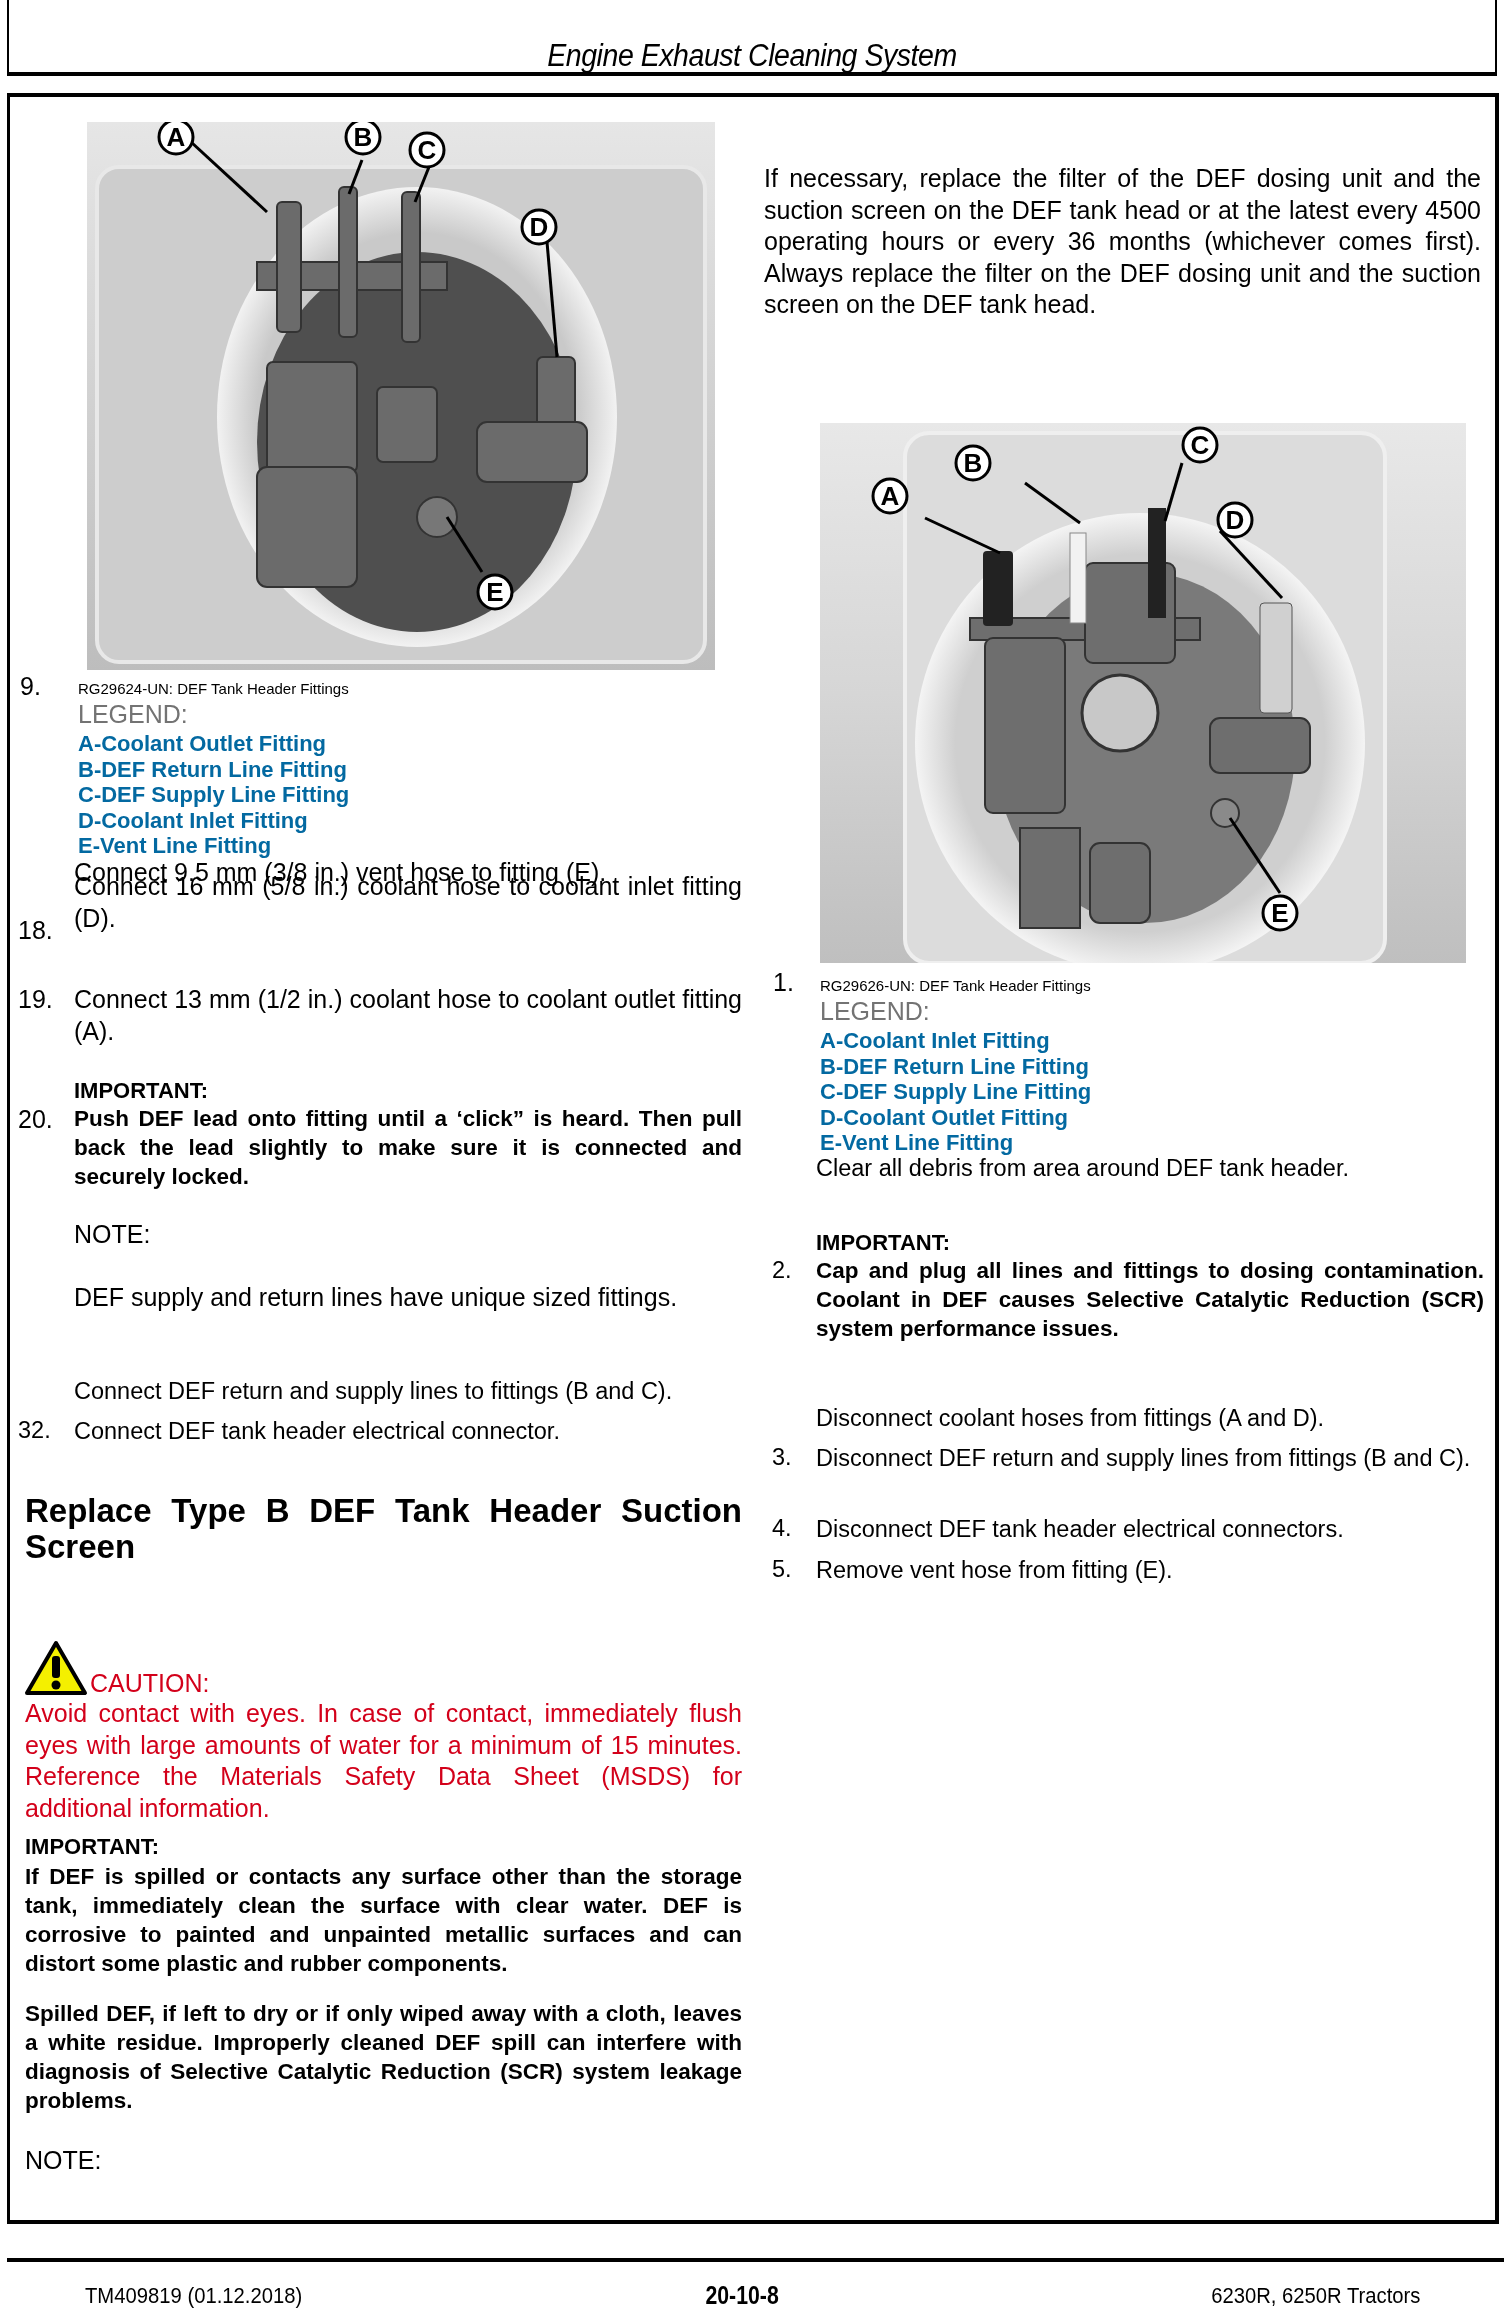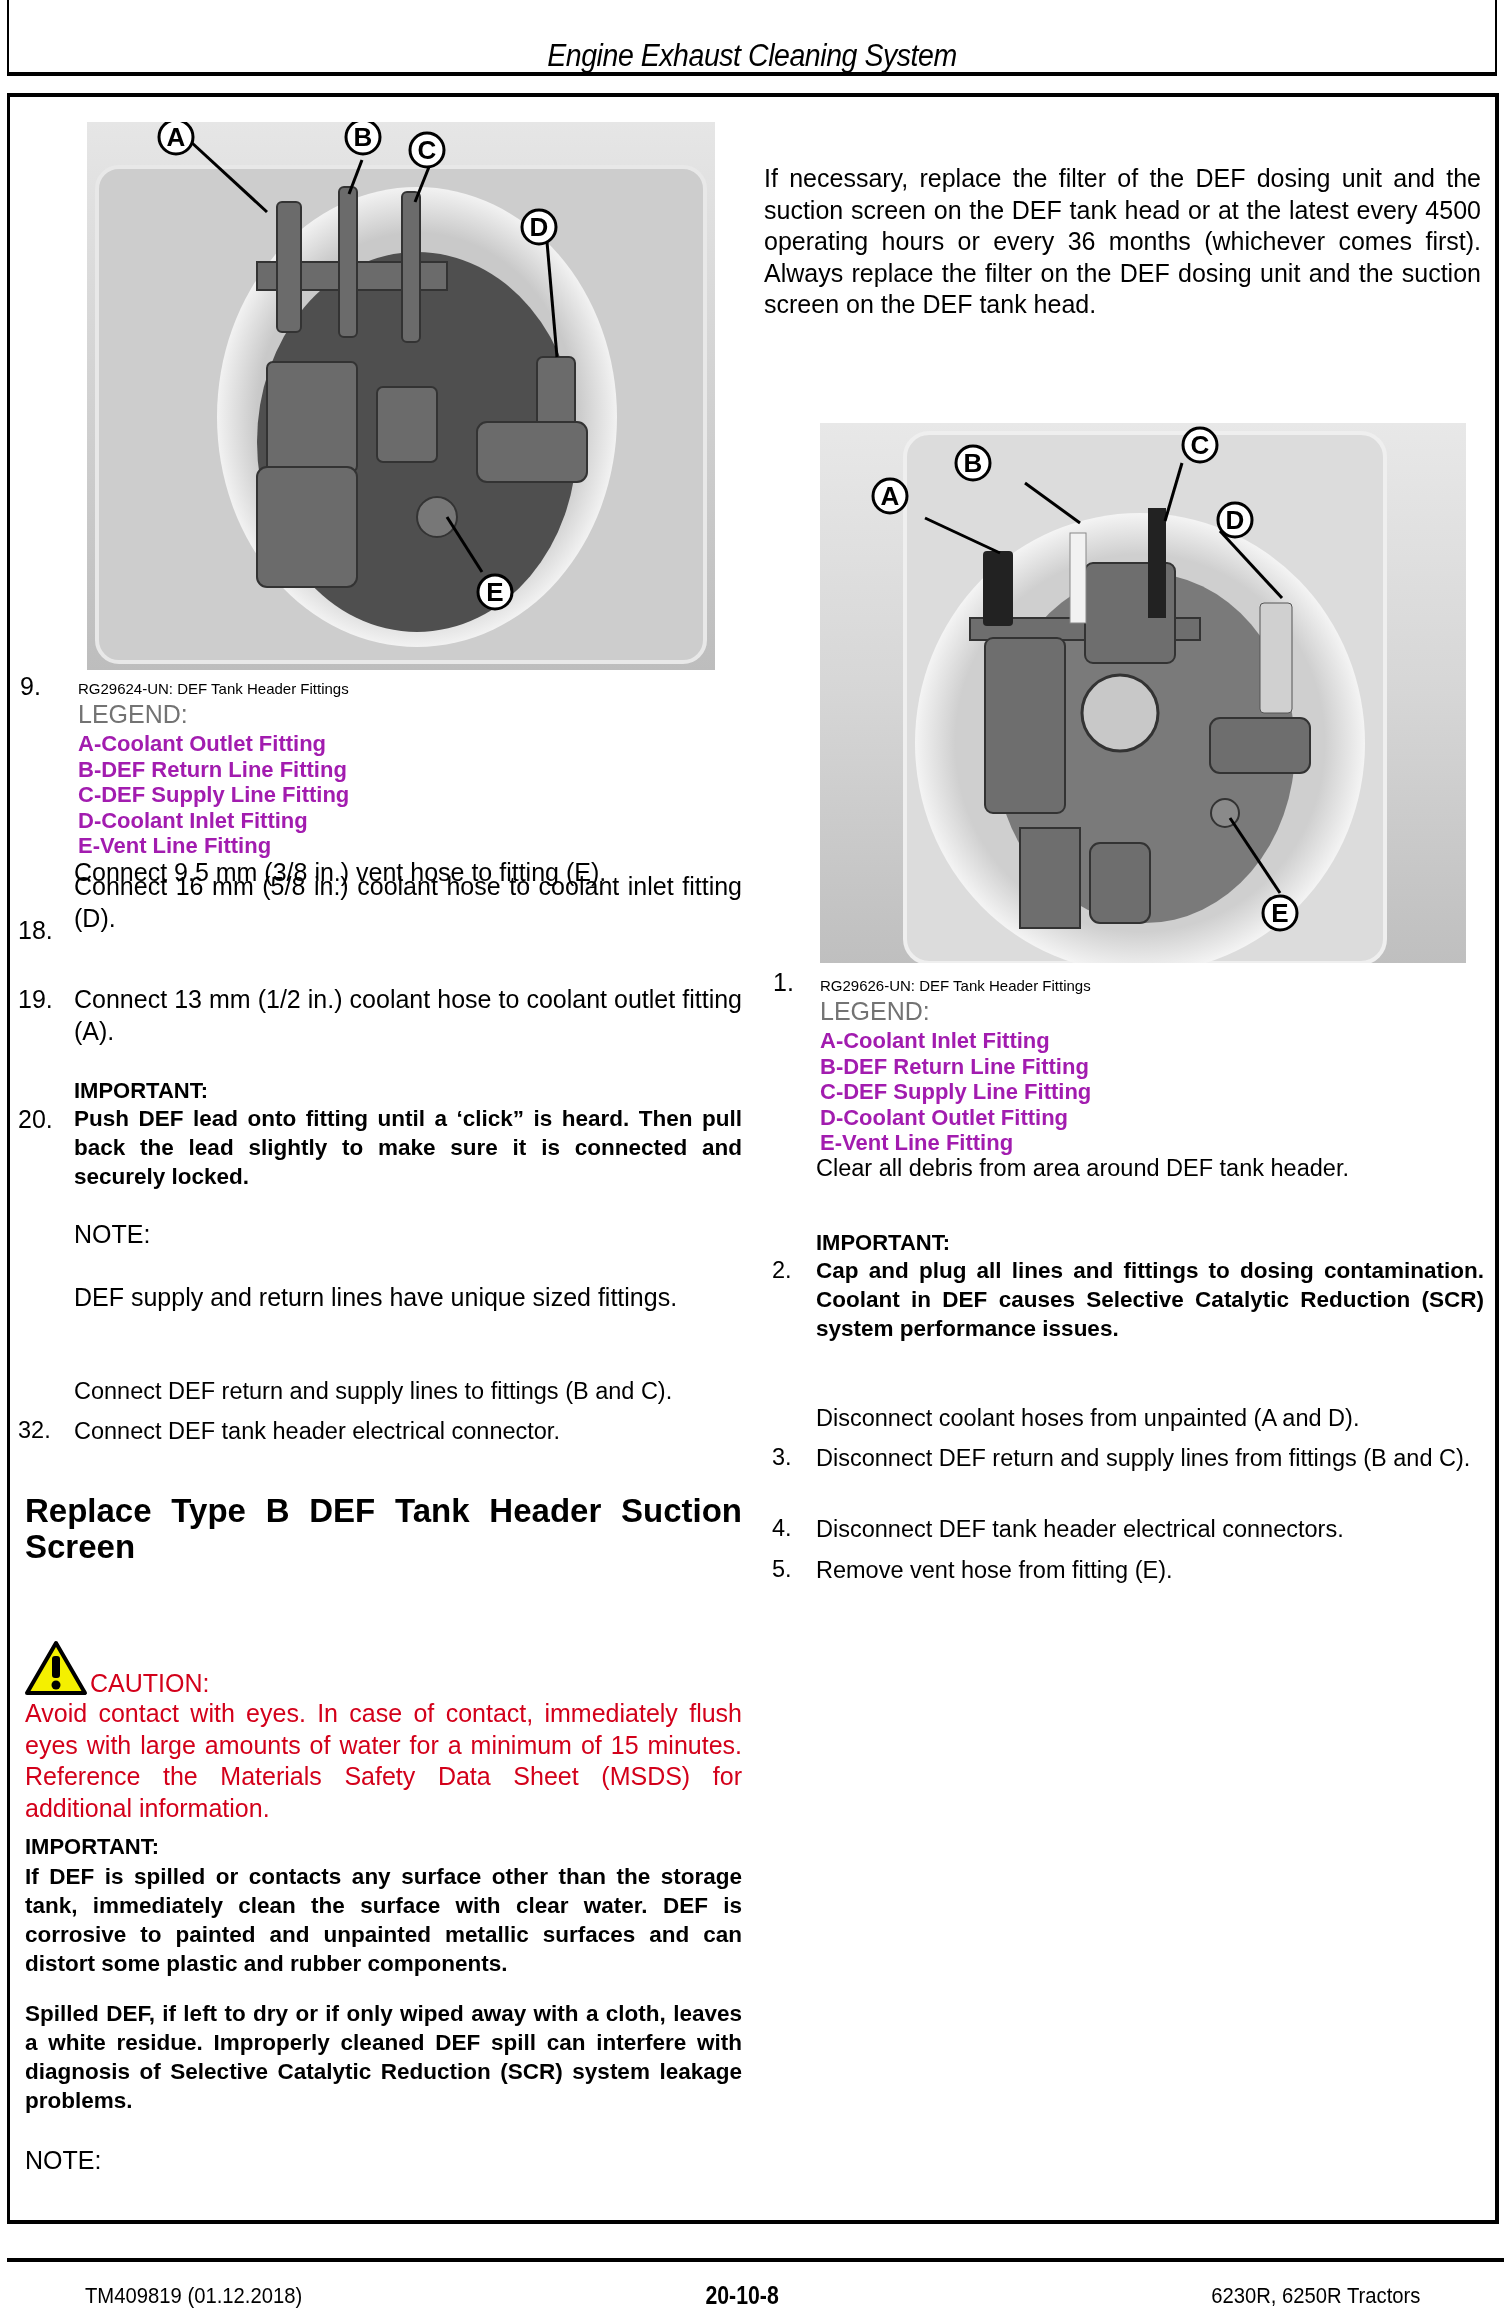--- a/index.html
+++ b/index.html
@@ -18,21 +18,21 @@
   .footer-center span{ display:inline-block; margin-left:-20px; transform:scaleX(0.85);}
   .footer-right { right:84px; top:2283px; font-size:22px; transform:scaleX(0.92); transform-origin:right; }
 
   .figure { background:#cfcfcf; overflow:hidden; }
   .figure svg { display:block; width:100%; height:100%; }
 
   .txt { font-size:25px; line-height:32px; }
   .num { position:absolute; font-size:25px; }
   .small-cap { font-size:15px; }
   .legend-title { color:#737373; font-size:25px; }
-  .legend-item { color:#a21caf; font-weight:bold; font-size:22px; line-height:25.5px; }
+  .legend-item { color:#0369a1; font-weight:bold; font-size:22px; line-height:25.5px; }
   .justify { text-align:justify; }
   .red { color:#d3001a; }
   .h2 { font-weight:bold; font-size:33px; line-height:36px; text-align:justify; text-align-last:left; }
   .imp-label { font-weight:bold; font-size:22px; }
   .imp-text { font-weight:bold; font-size:22.5px; line-height:29px; text-align:justify; }
 </style>
 </head>
 <body>
 
 <div class="abs header-box"></div>
@@ -199,21 +199,21 @@
   <div class="legend-item">C-DEF Supply Line Fitting</div>
   <div class="legend-item">D-Coolant Outlet Fitting</div>
   <div class="legend-item">E-Vent Line Fitting</div>
 </div>
 <div class="abs txt" style="left:816px; top:1152px; width:670px; font-size:23.5px;">Clear all debris from area around DEF tank header.</div>
 
 <div class="abs imp-label" style="left:816px; top:1230px;">IMPORTANT:</div>
 <div class="num" style="left:772px; top:1257px; font-size:23.5px;">2.</div>
 <div class="abs imp-text" style="left:816px; top:1256px; width:668px;">Cap and plug all lines and fittings to dosing contamination. Coolant in DEF causes Selective Catalytic Reduction (SCR) system performance issues.</div>
 
-<div class="abs txt" style="left:816px; top:1402px; width:670px; font-size:23.5px;">Disconnect coolant hoses from unpainted (A and D).</div>
+<div class="abs txt" style="left:816px; top:1402px; width:670px; font-size:23.5px;">Disconnect coolant hoses from fittings (A and D).</div>
 <div class="num" style="left:772px; top:1444px; font-size:23.5px;">3.</div>
 <div class="abs txt justify" style="left:816px; top:1442px; width:668px; font-size:23.5px;">Disconnect DEF return and supply lines from fittings (B and C).</div>
 <div class="num" style="left:772px; top:1515px; font-size:23.5px;">4.</div>
 <div class="abs txt" style="left:816px; top:1513px; width:668px; font-size:23.5px;">Disconnect DEF tank header electrical connectors.</div>
 <div class="num" style="left:772px; top:1556px; font-size:23.5px;">5.</div>
 <div class="abs txt" style="left:816px; top:1554px; width:668px; font-size:23.5px;">Remove vent hose from fitting (E).</div>
 
 <div class="abs footer-line"></div>
 <div class="abs footer-left">TM409819 (01.12.2018)</div>
 <div class="abs footer-center"><span>20-10-8</span></div>

